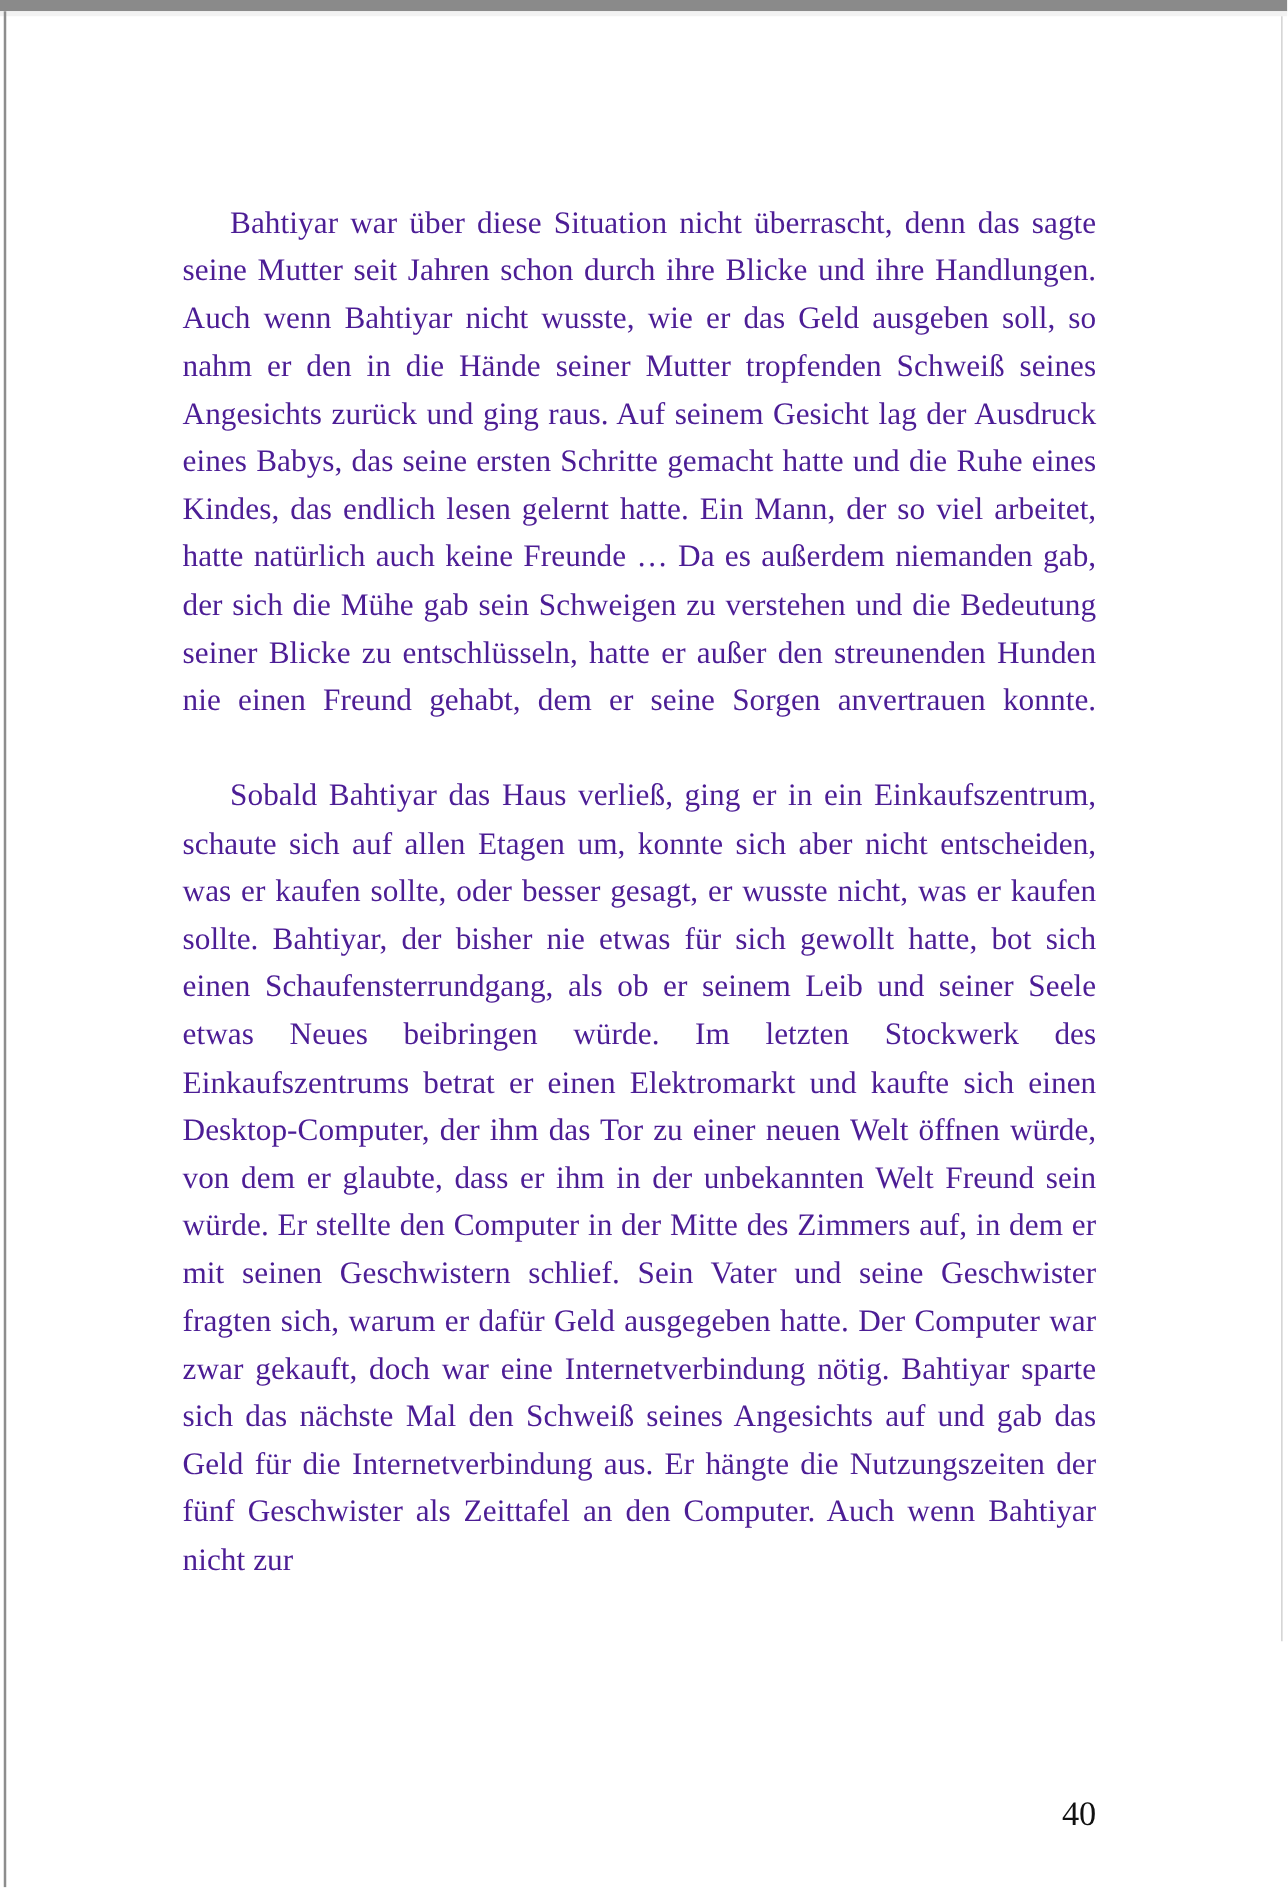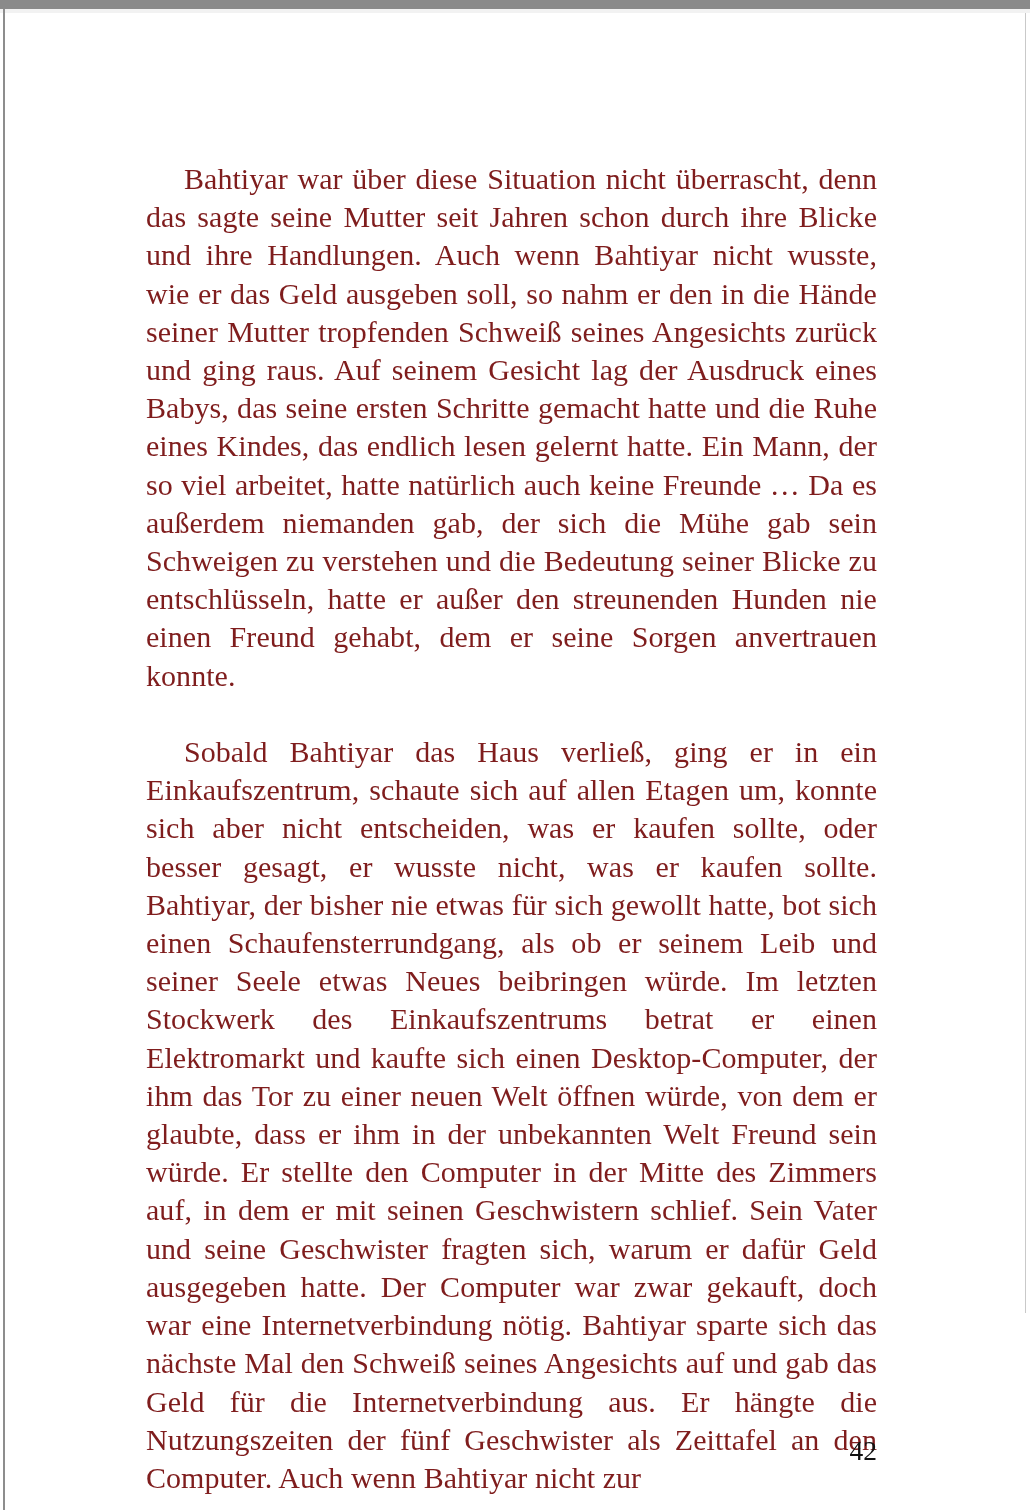--- a/index.html
+++ b/index.html
@@ -55,23 +55,23 @@
 
   .text-block {
     position: absolute;
     left: 146px;
     top: 160px;
     width: 731px;
   }
 
   p.body-paragraph {
     margin: 0;
-    font-size: 30px;
+    font-size: 25px;
     line-height: 38.2px;
-    color: #7f1d1d;
+    color: #4c1d95;
     text-align: justify;
     text-indent: 38px;
     hyphens: none;
     -webkit-hyphens: none;
     word-spacing: 0px;
     letter-spacing: 0.05px;
   }
   
   p.body-paragraph::after {
     content: "";
@@ -100,15 +100,15 @@
   <div class="scan-top-bar"></div>
   <div class="scan-top-hairline"></div>
   <div class="scan-left-rule"></div>
   <div class="scan-right-rule"></div>
 
   <div class="text-block">
     <p class="body-paragraph">Bahtiyar war über diese Situation nicht überrascht, denn das sagte seine Mutter seit Jahren schon durch ihre Blicke und ihre Handlungen. Auch wenn Bahtiyar nicht wusste, wie er das Geld ausgeben soll, so nahm er den in die Hände seiner Mutter tropfenden Schweiß seines Angesichts zurück und ging raus. Auf seinem Gesicht lag der Ausdruck eines Babys, das seine ersten Schritte gemacht hatte und die Ruhe eines Kindes, das endlich lesen gelernt hatte. Ein Mann, der so viel arbeitet, hatte natürlich auch keine Freunde … Da es außerdem niemanden gab, der sich die Mühe gab sein Schweigen zu verstehen und die Bedeutung seiner Blicke zu entschlüsseln, hatte er außer den streunenden Hunden nie einen Freund gehabt, dem er seine Sorgen anvertrauen konnte.</p>
     <p class="body-paragraph last-line-natural">Sobald Bahtiyar das Haus verließ, ging er in ein Einkaufszentrum, schaute sich auf allen Etagen um, konnte sich aber nicht entscheiden, was er kaufen sollte, oder besser gesagt, er wusste nicht, was er kaufen sollte. Bahtiyar, der bisher nie etwas für sich gewollt hatte, bot sich einen Schaufensterrundgang, als ob er seinem Leib und seiner Seele etwas Neues beibringen würde. Im letzten Stockwerk des Einkaufszentrums betrat er einen Elektromarkt und kaufte sich einen Desktop-Computer, der ihm das Tor zu einer neuen Welt öffnen würde, von dem er glaubte, dass er ihm in der unbekannten Welt Freund sein würde. Er stellte den Computer in der Mitte des Zimmers auf, in dem er mit seinen Geschwistern schlief. Sein Vater und seine Geschwister fragten sich, warum er dafür Geld ausgegeben hatte. Der Computer war zwar gekauft, doch war eine Internetverbindung nötig. Bahtiyar sparte sich das nächste Mal den Schweiß seines Angesichts auf und gab das Geld für die Internetverbindung aus. Er hängte die Nutzungszeiten der fünf Geschwister als Zeittafel an den Computer. Auch wenn Bahtiyar nicht zur</p>
   </div>
 
-  <div class="page-number">42</div>
+  <div class="page-number">40</div>
 
 </div>
 
 </body></html>

